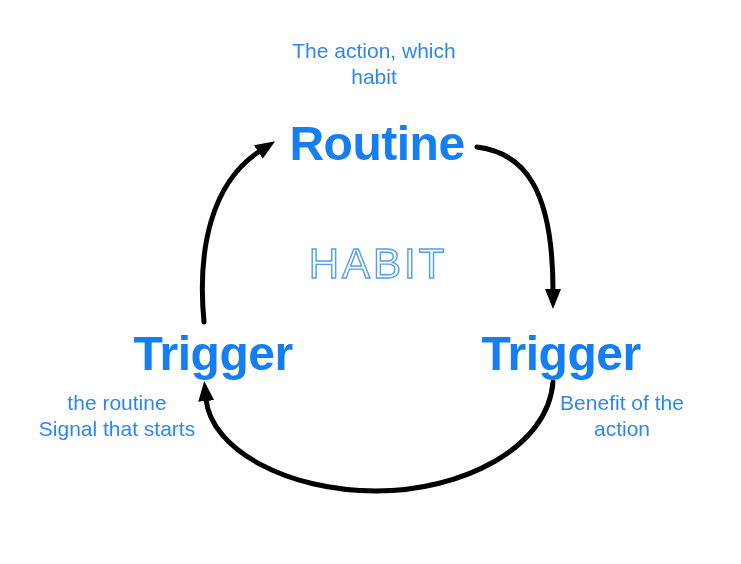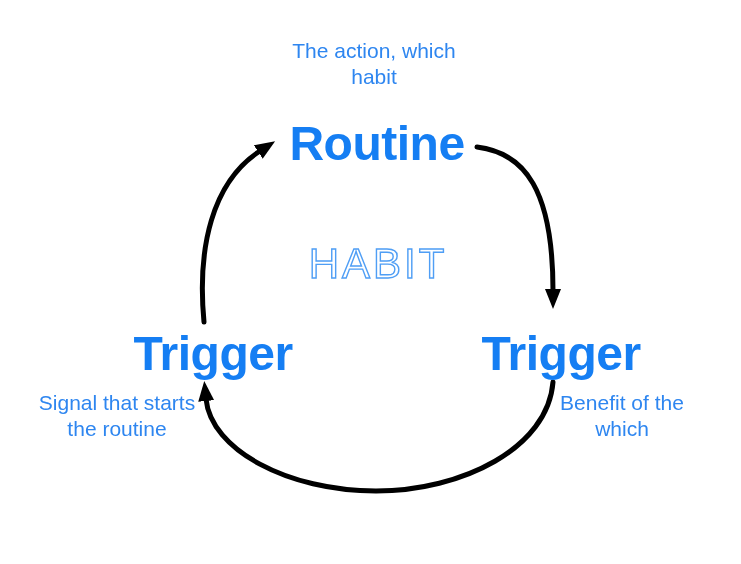--- a/index.html
+++ b/index.html
@@ -97,23 +97,23 @@
     <div>habit</div>
   </div>
   <div class="node-label pos-routine">Routine</div>
 
   <div class="center-title">
     <div>HABIT</div>
   </div>
 
   <div class="node-label pos-trigger">Trigger</div>
   <div class="node-desc pos-trigger-desc">
+    <div>the routine</div>
     <div>Signal that starts</div>
-    <div>the routine</div>
   </div>
 
   <div class="node-label pos-reward">Trigger</div>
   <div class="node-desc pos-reward-desc">
     <div>Benefit of the</div>
-    <div>which</div>
+    <div>action</div>
   </div>
 
 </div>
 
 </body></html>

